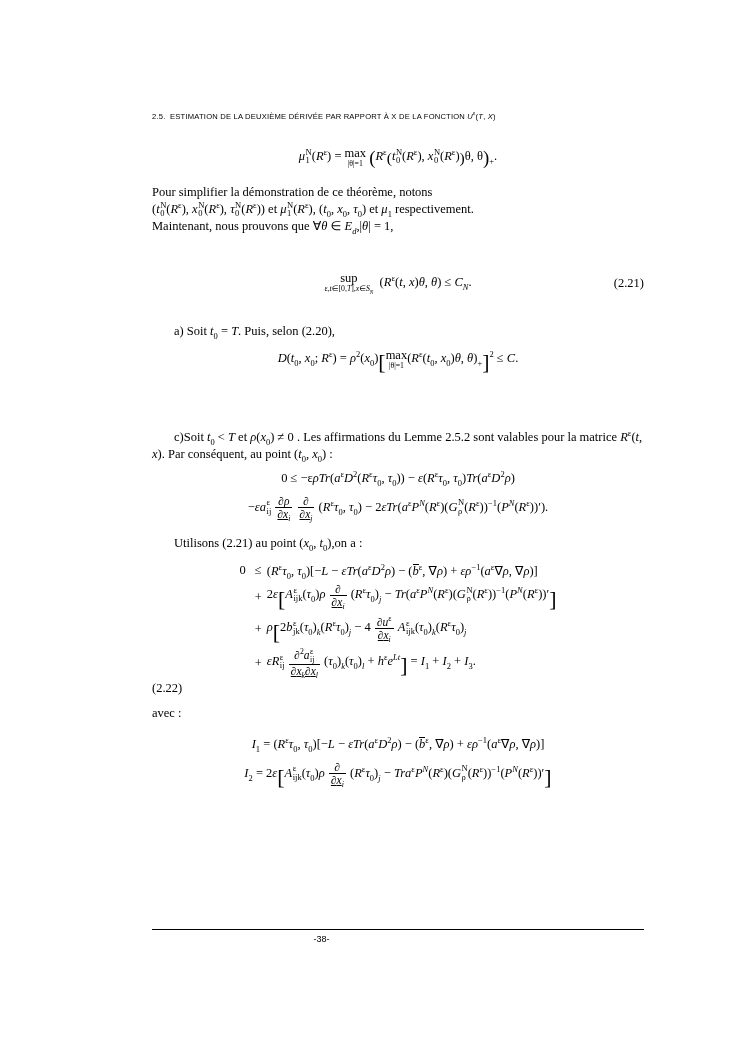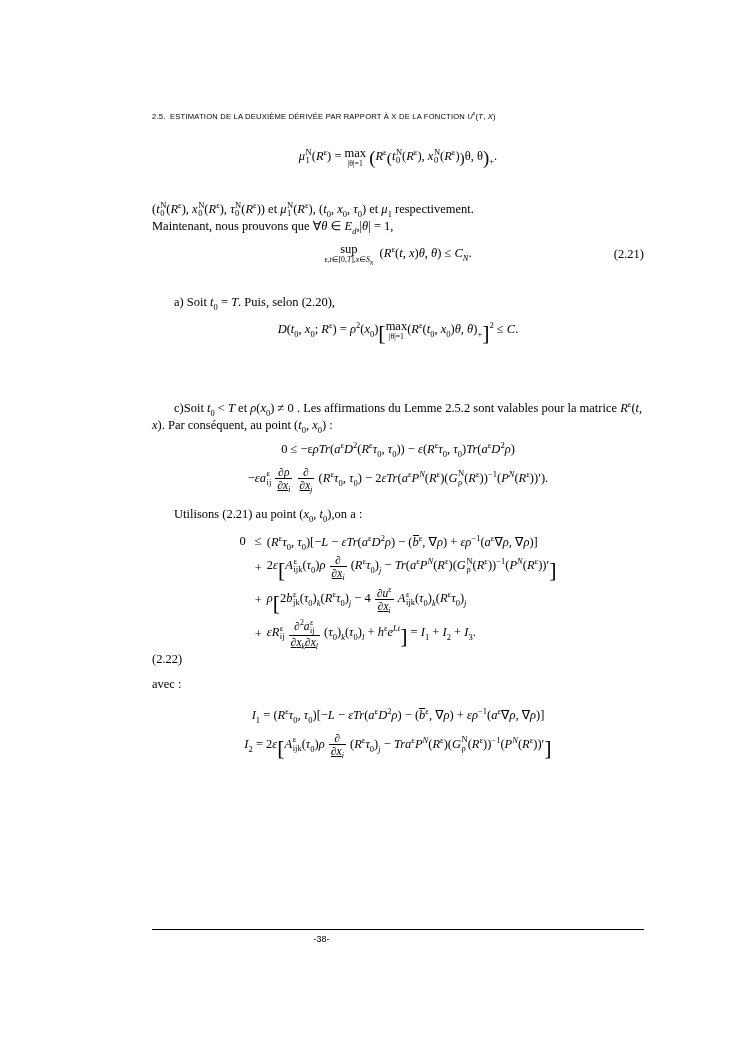--- a/index.html
+++ b/index.html
@@ -49,20 +49,21 @@
   .gap-m { height: 15px; }
   .gap-xl { height: 30px; }
 
   .eq-center {
     text-align: center;
     font-size: 12.5px;
   }
   .eq-wrap {
     position: relative;
     font-size: 12.5px;
+    margin-top: 29px;
   }
   .eq-num {
     position: absolute;
     right: 0;
     top: 50%;
     transform: translateY(-50%);
     font-size: 12.5px;
   }
   .eq-block {
     display: block;
@@ -173,21 +174,21 @@
       <span class="nowrap">
         <span class="it">μ</span><span class="sup-sub"><span class="u">N</span><span class="l">1</span></span>(<span class="it">R</span><sup>ε</sup>) =
         <span class="bigop"><span class="op">max</span><span class="lim">|θ|=1</span></span>
         <span class="paren-big">(</span><span class="it">R</span><sup>ε</sup><span class="paren-big" style="font-size:1.25em;">(</span><span class="it">t</span><span class="sup-sub"><span class="u">N</span><span class="l">0</span></span>(<span class="it">R</span><sup>ε</sup>), <span class="it">x</span><span class="sup-sub"><span class="u">N</span><span class="l">0</span></span>(<span class="it">R</span><sup>ε</sup>)<span class="paren-big" style="font-size:1.25em;">)</span>θ, θ<span class="paren-big">)</span><sub>+</sub>.
       </span>
     </div>
 
     <div class="gap-m"></div>
 
     <div class="para">
-      <br>
+      <span>Pour simplifier la démonstration de ce théorème, notons</span><br>
       <span>(<span class="it">t</span><span class="sup-sub"><span class="u">N</span><span class="l">0</span></span>(<span class="it">R</span><sup>ε</sup>), <span class="it">x</span><span class="sup-sub"><span class="u">N</span><span class="l">0</span></span>(<span class="it">R</span><sup>ε</sup>), <span class="it">τ</span><span class="sup-sub"><span class="u">N</span><span class="l">0</span></span>(<span class="it">R</span><sup>ε</sup>)) et <span class="it">μ</span><span class="sup-sub"><span class="u">N</span><span class="l">1</span></span>(<span class="it">R</span><sup>ε</sup>), (<span class="it">t</span><sub>0</sub>, <span class="it">x</span><sub>0</sub>, <span class="it">τ</span><sub>0</sub>) et <span class="it">μ</span><sub>1</sub> respectivement.</span><br>
       <span>Maintenant, nous prouvons que ∀<span class="it">θ</span> ∈ <span class="it">E</span><sub><span class="it">d</span></sub>,|<span class="it">θ</span>| = 1,</span>
     </div>
 
     <div class="gap-s"></div>
 
     <div class="eq-wrap">
       <div class="eq-block">
         <span class="nowrap">
           <span class="bigop"><span class="op">sup</span><span class="lim">ε,<span class="it">t</span>∈[0,<span class="it">T</span>],<span class="it">x</span>∈<span class="it">S</span><sub><span class="it">N</span></sub></span></span>

